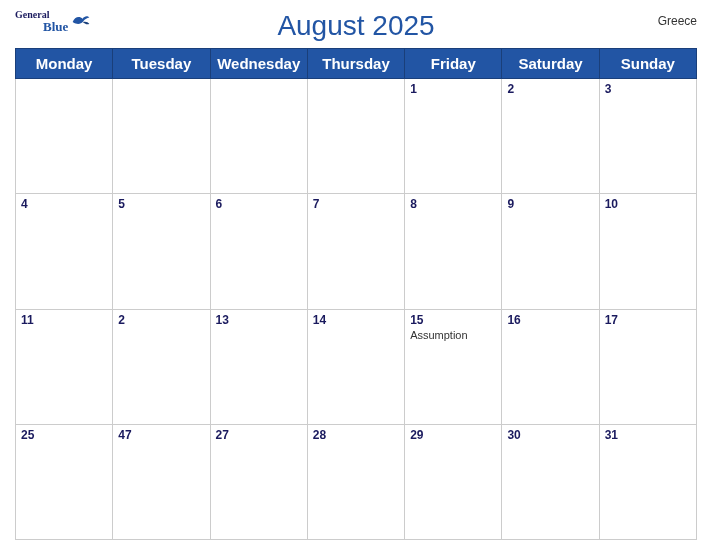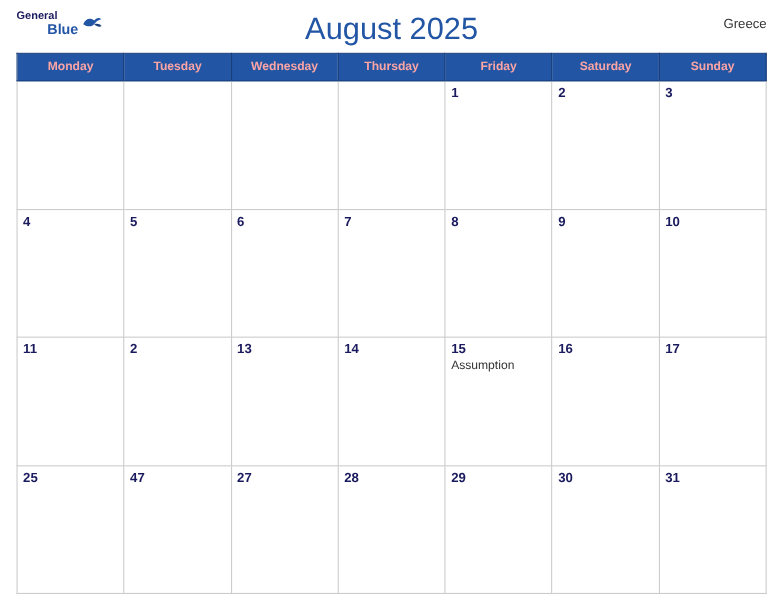--- a/index.html
+++ b/index.html
@@ -49,20 +49,21 @@
 
     .logo-bird {
       width: 20px;
       height: 14px;
     }
 
     .logo-wrapper {
       display: flex;
       align-items: center;
       gap: 3px;
+      font-family: Liberation Serif, serif;
     }
 
     .month-title {
       font-size: 28px;
       color: #2255a4;
       font-weight: normal;
       text-align: left;
     }
 
     .country-label {
@@ -74,22 +75,22 @@
     }
 
     .calendar {
       width: 100%;
       border-collapse: collapse;
       flex: 1;
     }
 
     .calendar th {
       background-color: #2255a4;
-      color: #fca5a5;
-      font-size: 11px;
+      color: #ffffff;
+      font-size: 15px;
       font-weight: bold;
       text-align: center;
       padding: 6px 4px;
       border: 1px solid #1a3f7a;
     }
 
     .calendar td {
       border: 1px solid #ccc;
       vertical-align: top;
       width: calc(100% / 7);

